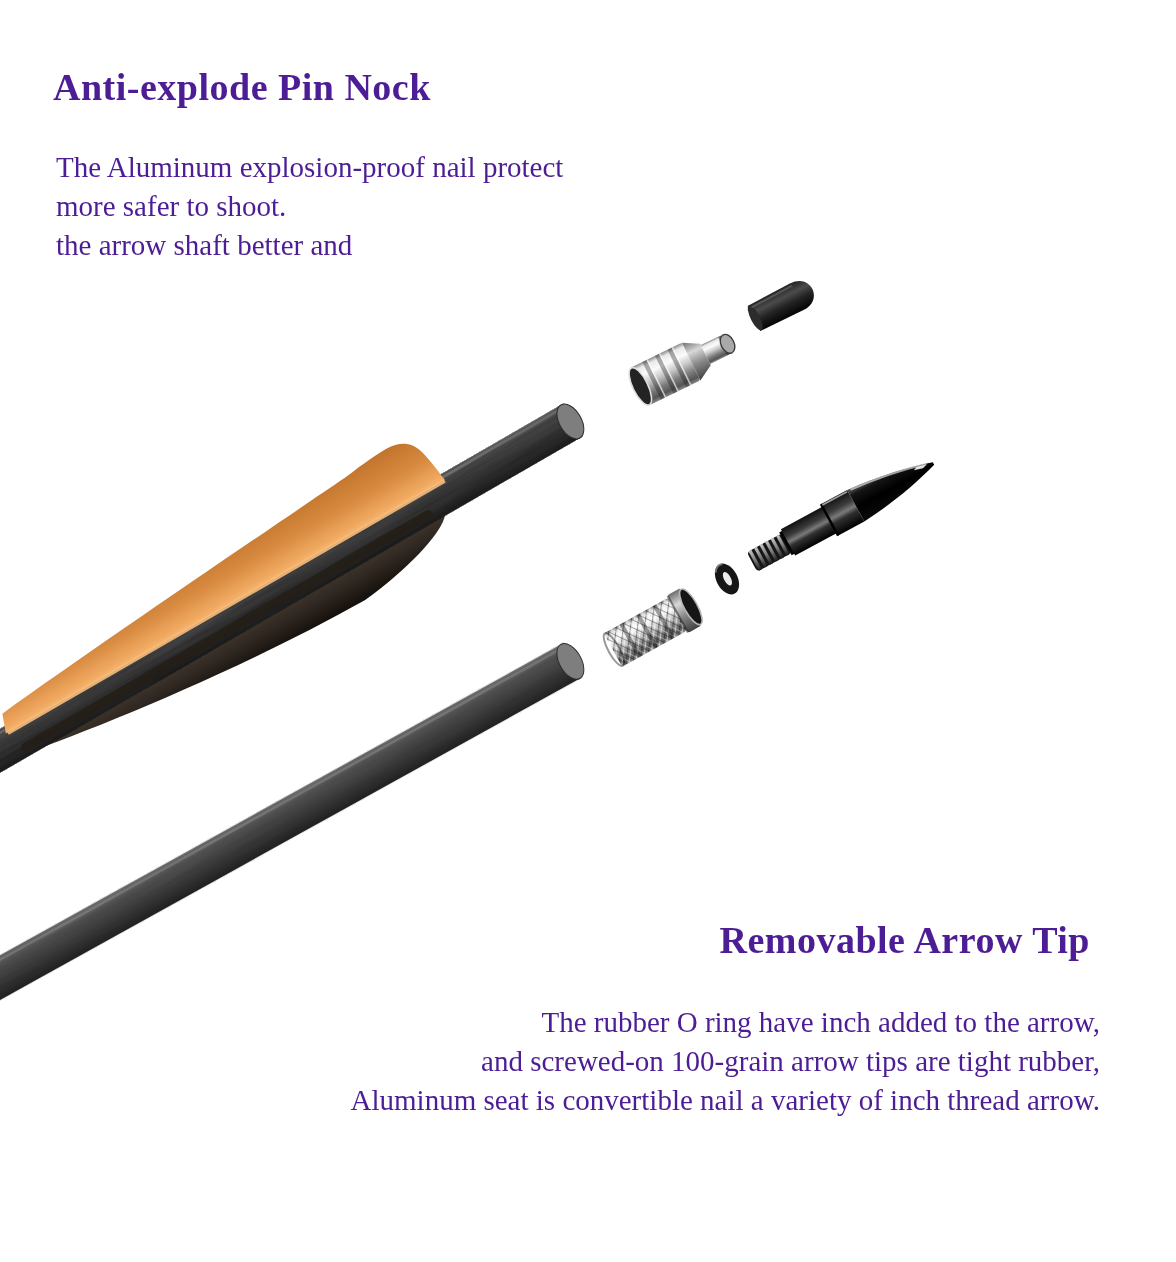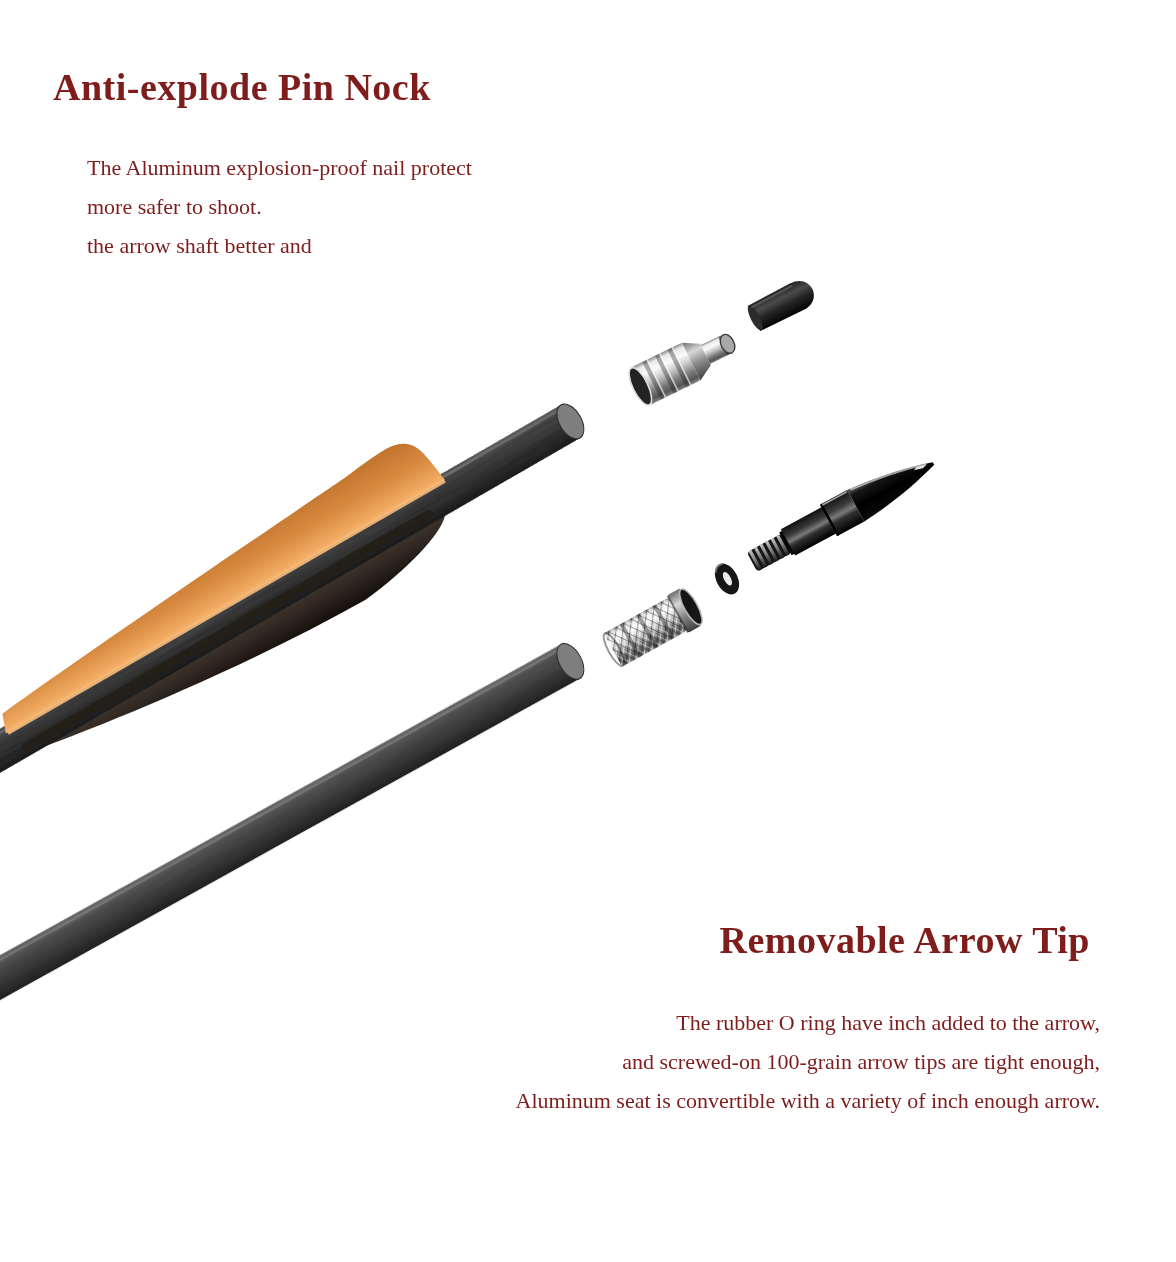--- a/index.html
+++ b/index.html
@@ -1,21 +1,21 @@
 <!DOCTYPE html>
 <html><head>
 <meta charset="utf-8">
 <style>
   html,body{margin:0;padding:0;background:#ffffff;}
   #stage{position:relative;width:1176px;height:1262px;background:#ffffff;overflow:hidden;
-         font-family:"Liberation Serif","DejaVu Serif",serif;color:#7f1d1d;}
+         font-family:"Liberation Serif","DejaVu Serif",serif;color:#4c1d95;}
   #art{position:absolute;left:0;top:0;}
   .tblock{position:absolute;}
   .title{font-size:38px;font-weight:bold;letter-spacing:0.5px;white-space:nowrap;line-height:46px;margin:0;}
-  .bodytext{font-size:22px;line-height:39px;white-space:nowrap;margin-left:31px;}
+  .bodytext{font-size:29px;line-height:39px;white-space:nowrap;}
   .bodytext .line{display:block;}
   #pin-nock-text{left:53px;top:64px;text-align:left;}
   #pin-nock-body{left:56px;top:148px;text-align:left;}
   #arrow-tip-text{right:86px;top:917px;}
   #arrow-tip-body{right:76px;top:1003px;text-align:right;}
 </style>
 </head>
 <body>
 
 <div id="stage">
@@ -191,17 +191,17 @@
   <div class="tblock bodytext" id="pin-nock-body">
     <span class="line">The Aluminum explosion-proof nail protect</span>
     <span class="line">more safer to shoot.</span>
     <span class="line">the arrow shaft better and</span>
   </div>
 
   <h2 class="tblock title" id="arrow-tip-text">Removable Arrow Tip</h2>
 
   <div class="tblock bodytext" id="arrow-tip-body">
     <span class="line">The rubber O ring have inch added to the arrow,</span>
-    <span class="line">and screwed-on 100-grain arrow tips are tight enough,</span>
-    <span class="line">Aluminum seat is convertible with a variety of inch enough arrow.</span>
+    <span class="line">and screwed-on 100-grain arrow tips are tight rubber,</span>
+    <span class="line">Aluminum seat is convertible nail a variety of inch thread arrow.</span>
   </div>
 
 </div>
 
 </body></html>

